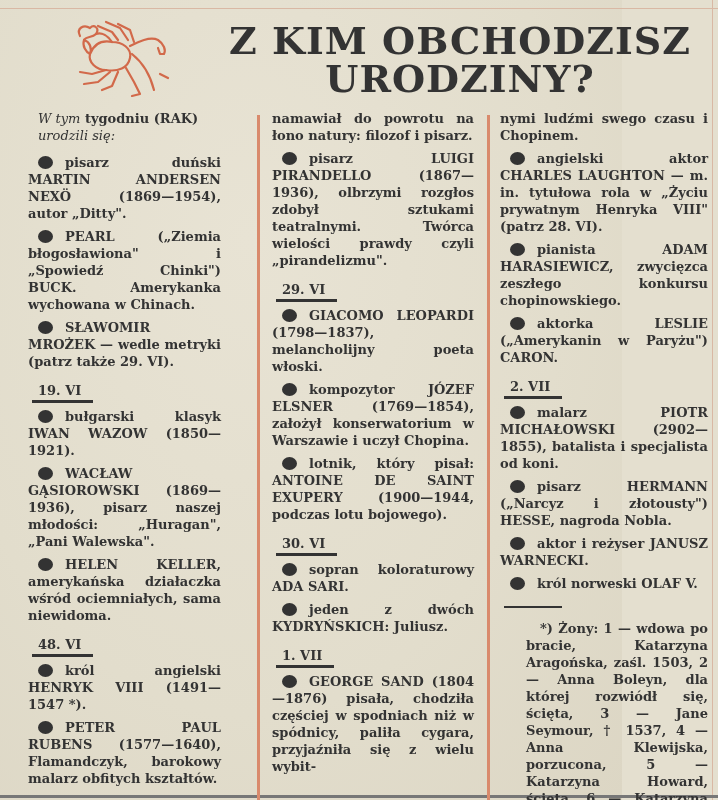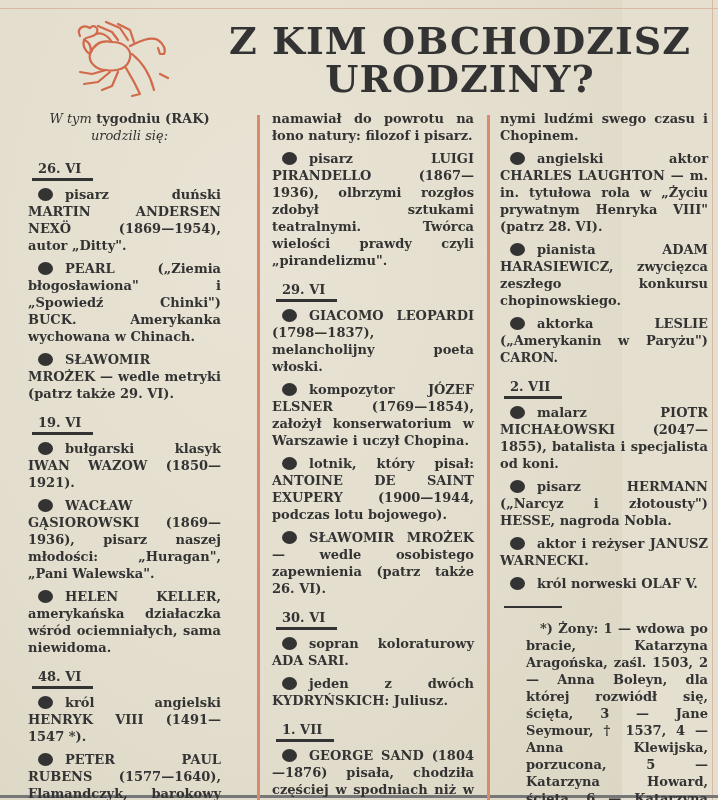--- a/index.html
+++ b/index.html
@@ -43,21 +43,21 @@
     color:#333;
   }
   .col1 { left:28px; width:193px; }
   .col2 { left:272px; width:202px; }
   .col3 { left:500px; width:208px; }
   .divider {
     position:absolute; top:115px; width:3px; height:685px; background:#d98a6c;
   }
   .div1 { left:257px; }
   .div2 { left:487px; }
-  .intro { text-align:center; padding-left:10px; margin-bottom:10px; font-weight:bold; }
+  .intro { text-align:left; padding-left:10px; margin-bottom:10px; font-weight:bold; }
   .intro em { font-style:italic; font-weight:normal; }
   .date {
     display:inline-block; margin:6px 0 5px 4px; padding:0 12px 1px 6px;
     border-bottom:3px solid #333; font-weight:bold; font-size:13px;
   }
   .entry { margin:0 0 6px 0; }
   .bullet {
     display:inline-block; width:15px; height:13px; border-radius:50%;
     background:#333; vertical-align:-2px; margin:0 12px 0 10px;
   }
@@ -97,53 +97,51 @@
 
   <div class="divider div1"></div>
   <div class="divider div2"></div>
 
   <div class="col col1" id="col0">
     <div class="intro">
       <em>W tym</em>
       <span>tygodniu (RAK)</span><br>
       <em>urodzili się:</em>
     </div>
-  <div><span class="date">26. VI</span></div>
       <div class="entry"><span class="bullet"></span><span>pisarz duński MARTIN ANDERSEN NEXÖ (1869—1954), autor „Ditty".</span></div>
       <div class="entry"><span class="bullet"></span><span>PEARL („Ziemia błogosławiona" i „Spowiedź Chinki") BUCK. Amerykanka wychowana w Chinach.</span></div>
       <div class="entry"><span class="bullet"></span><span>SŁAWOMIR MROŻEK — wedle metryki (patrz także 29. VI).</span></div>
       <div><span class="date">19. VI</span></div>
       <div class="entry"><span class="bullet"></span><span>bułgarski klasyk IWAN WAZOW (1850—1921).</span></div>
       <div class="entry"><span class="bullet"></span><span>WACŁAW GĄSIOROWSKI (1869—1936), pisarz naszej młodości: „Huragan", „Pani Walewska".</span></div>
       <div class="entry"><span class="bullet"></span><span>HELEN KELLER, amerykańska działaczka wśród ociemniałych, sama niewidoma.</span></div>
       <div><span class="date">48. VI</span></div>
       <div class="entry"><span class="bullet"></span><span>król angielski HENRYK VIII (1491—1547 *).</span></div>
       <div class="entry"><span class="bullet"></span><span>PETER PAUL RUBENS (1577—1640), Flamandczyk, barokowy malarz obfitych kształtów.</span></div>
     </div>
   <div class="col col2" id="col1">
       <div class="entry">namawiał do powrotu na łono natury: filozof i pisarz.</div>
       <div class="entry"><span class="bullet"></span><span>pisarz LUIGI PIRANDELLO (1867—1936), olbrzymi rozgłos zdobył sztukami teatralnymi. Twórca wielości prawdy czyli „pirandelizmu".</span></div>
       <div><span class="date">29. VI</span></div>
       <div class="entry"><span class="bullet"></span><span>GIACOMO LEOPARDI (1798—1837), melancholijny poeta włoski.</span></div>
       <div class="entry"><span class="bullet"></span><span>kompozytor JÓZEF ELSNER (1769—1854), założył konserwatorium w Warszawie i uczył Chopina.</span></div>
       <div class="entry"><span class="bullet"></span><span>lotnik, który pisał: ANTOINE DE SAINT EXUPERY (1900—1944, podczas lotu bojowego).</span></div>
-      <div class="entry"><span class="bullet"></span><span>SŁAWOMIR MROŻEK — wedle osobistego zapewnienia (patrz także 26. VI).</span></div>
       <div><span class="date">30. VI</span></div>
       <div class="entry"><span class="bullet"></span><span>sopran koloraturowy ADA SARI.</span></div>
       <div class="entry"><span class="bullet"></span><span>jeden z dwóch KYDRYŃSKICH: Juliusz.</span></div>
       <div><span class="date">1. VII</span></div>
       <div class="entry"><span class="bullet"></span><span>GEORGE SAND (1804—1876) pisała, chodziła częściej w spodniach niż w spódnicy, paliła cygara, przyjaźniła się z wielu wybit-</span></div>
     </div>
   <div class="col col3" id="col2">
       <div class="entry">nymi ludźmi swego czasu i Chopinem.</div>
       <div class="entry"><span class="bullet"></span><span>angielski aktor CHARLES LAUGHTON — m. in. tytułowa rola w „Życiu prywatnym Henryka VIII" (patrz 28. VI).</span></div>
       <div class="entry"><span class="bullet"></span><span>pianista ADAM HARASIEWICZ, zwycięzca zeszłego konkursu chopinowskiego.</span></div>
       <div class="entry"><span class="bullet"></span><span>aktorka LESLIE („Amerykanin w Paryżu") CARON.</span></div>
       <div><span class="date">2. VII</span></div>
-      <div class="entry"><span class="bullet"></span><span>malarz PIOTR MICHAŁOWSKI (2047—1855), batalista i specjalista od koni.</span></div>
+      <div class="entry"><span class="bullet"></span><span>malarz PIOTR MICHAŁOWSKI (2902—1855), batalista i specjalista od koni.</span></div>
       <div class="entry"><span class="bullet"></span><span>pisarz HERMANN („Narcyz i złotousty") HESSE, nagroda Nobla.</span></div>
       <div class="entry"><span class="bullet"></span><span>aktor i reżyser JANUSZ WARNECKI.</span></div>
       <div class="entry"><span class="bullet"></span><span>król norweski OLAF V.</span></div>
       <div class="footnote-rule"></div>
       <div class="footnote">*) Żony: 1 — wdowa po bracie, Katarzyna Aragońska, zaśl. 1503, 2 — Anna Boleyn, dla której rozwiódł się, ścięta, 3 — Jane Seymour, † 1537, 4 — Anna Klewijska, porzucona, 5 — Katarzyna Howard, ścięta, 6 — Katarzyna Parr, przeżyła męża.</div>
       <div class="footnote">Dzieci: Edward VI, Maria Tudor, Elżbieta I.</div>
     </div>
 </div>
 
 </body></html>

